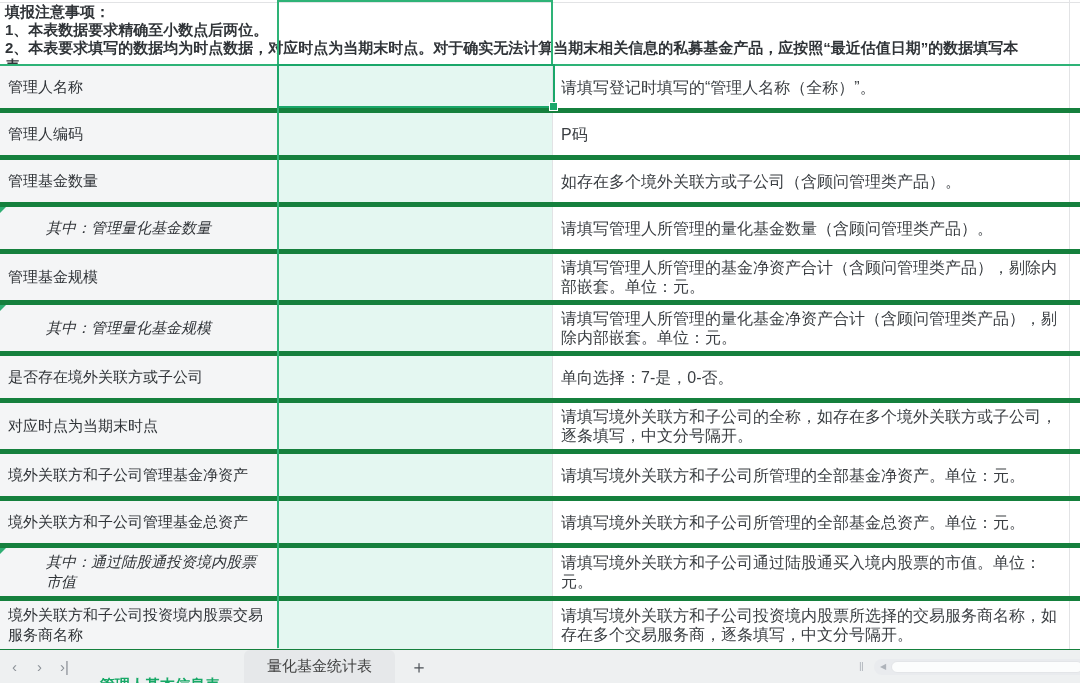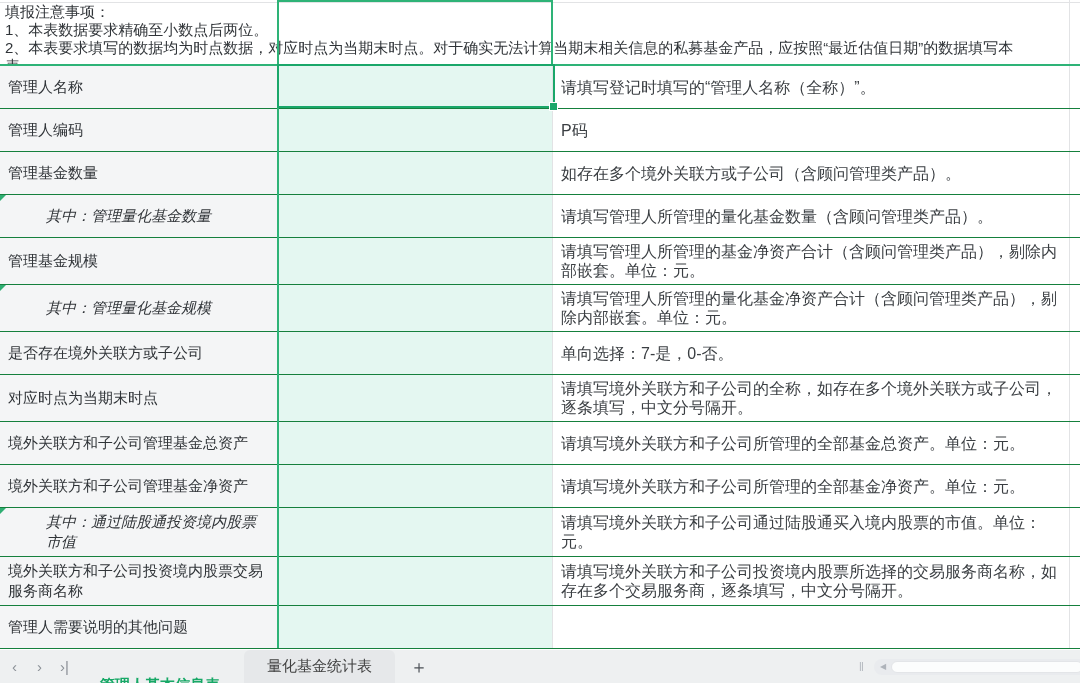--- a/index.html
+++ b/index.html
@@ -5,24 +5,24 @@
   html,body{margin:0;padding:0;}
   body{
     width:1080px;height:683px;overflow:hidden;background:#fff;
     font-family:"Liberation Sans","DejaVu Sans",sans-serif;color:#34373b;
   }
   
   .grid{position:relative;width:1080px;height:650px;background:#fff;overflow:hidden;}
   .notes{
     position:absolute;left:0;top:0;width:1080px;height:66px;background:#fff;
     overflow:hidden;box-sizing:border-box;padding:3px 0 0 5px;
-    font-size:15px;line-height:18px;color:#303438;white-space:nowrap;z-index:2;
+    font-size:15px;line-height:18px;color:#303438;white-space:nowrap;z-index:2;font-weight:bold;
   }
   .rows{position:absolute;left:0;top:66px;width:1080px;z-index:2;}
-  .trow{display:flex;width:1080px;border-bottom:1px solid #15803d;box-sizing:border-box;background:#fff;}
+  .trow{display:flex;width:1080px;border-bottom:5px solid #15803d;box-sizing:border-box;background:#fff;}
   .cell{box-sizing:border-box;display:flex;align-items:center;min-height:42px;}
   .ca{
     width:278px;background:#f4f5f6;padding:4px 8px;font-size:15px;line-height:20px;
     color:#303438;position:relative;border-right:1px solid #e2e3e5;
   }
   .ca.indent{padding-left:46px;font-style:italic;}
   .cb{width:275px;background:#e4f7f1;border-right:1px solid #e2e3e5;}
   .cc{
     width:517px;background:#fff;padding:4px 8px;font-size:16px;line-height:19px;
     color:#3a3e42;border-right:1px solid #e2e3e5;
@@ -128,29 +128,29 @@
         <div class="cc cell">单向选择：7-是，0-否。</div>
         <div class="cd cell"></div>
       </div>
       <div class="trow">
         <div class="ca cell">对应时点为当期末时点</div>
         <div class="cb cell"></div>
         <div class="cc cell">请填写境外关联方和子公司的全称，如存在多个境外关联方或子公司，逐条填写，中文分号隔开。</div>
         <div class="cd cell"></div>
       </div>
       <div class="trow">
+        <div class="ca cell">境外关联方和子公司管理基金净资产</div>
+        <div class="cb cell"></div>
+        <div class="cc cell">请填写境外关联方和子公司所管理的全部基金净资产。单位：元。</div>
+        <div class="cd cell"></div>
+      </div>
+      <div class="trow">
         <div class="ca cell">境外关联方和子公司管理基金总资产</div>
         <div class="cb cell"></div>
         <div class="cc cell">请填写境外关联方和子公司所管理的全部基金总资产。单位：元。</div>
-        <div class="cd cell"></div>
-      </div>
-      <div class="trow">
-        <div class="ca cell">境外关联方和子公司管理基金净资产</div>
-        <div class="cb cell"></div>
-        <div class="cc cell">请填写境外关联方和子公司所管理的全部基金净资产。单位：元。</div>
         <div class="cd cell"></div>
       </div>
       <div class="trow">
         <div class="ca cell indent">其中：通过陆股通投资境内股票市值<div class="corner"></div></div>
         <div class="cb cell"></div>
         <div class="cc cell">请填写境外关联方和子公司通过陆股通买入境内股票的市值。单位：元。</div>
         <div class="cd cell"></div>
       </div>
       <div class="trow">
         <div class="ca cell">境外关联方和子公司投资境内股票交易服务商名称</div>

